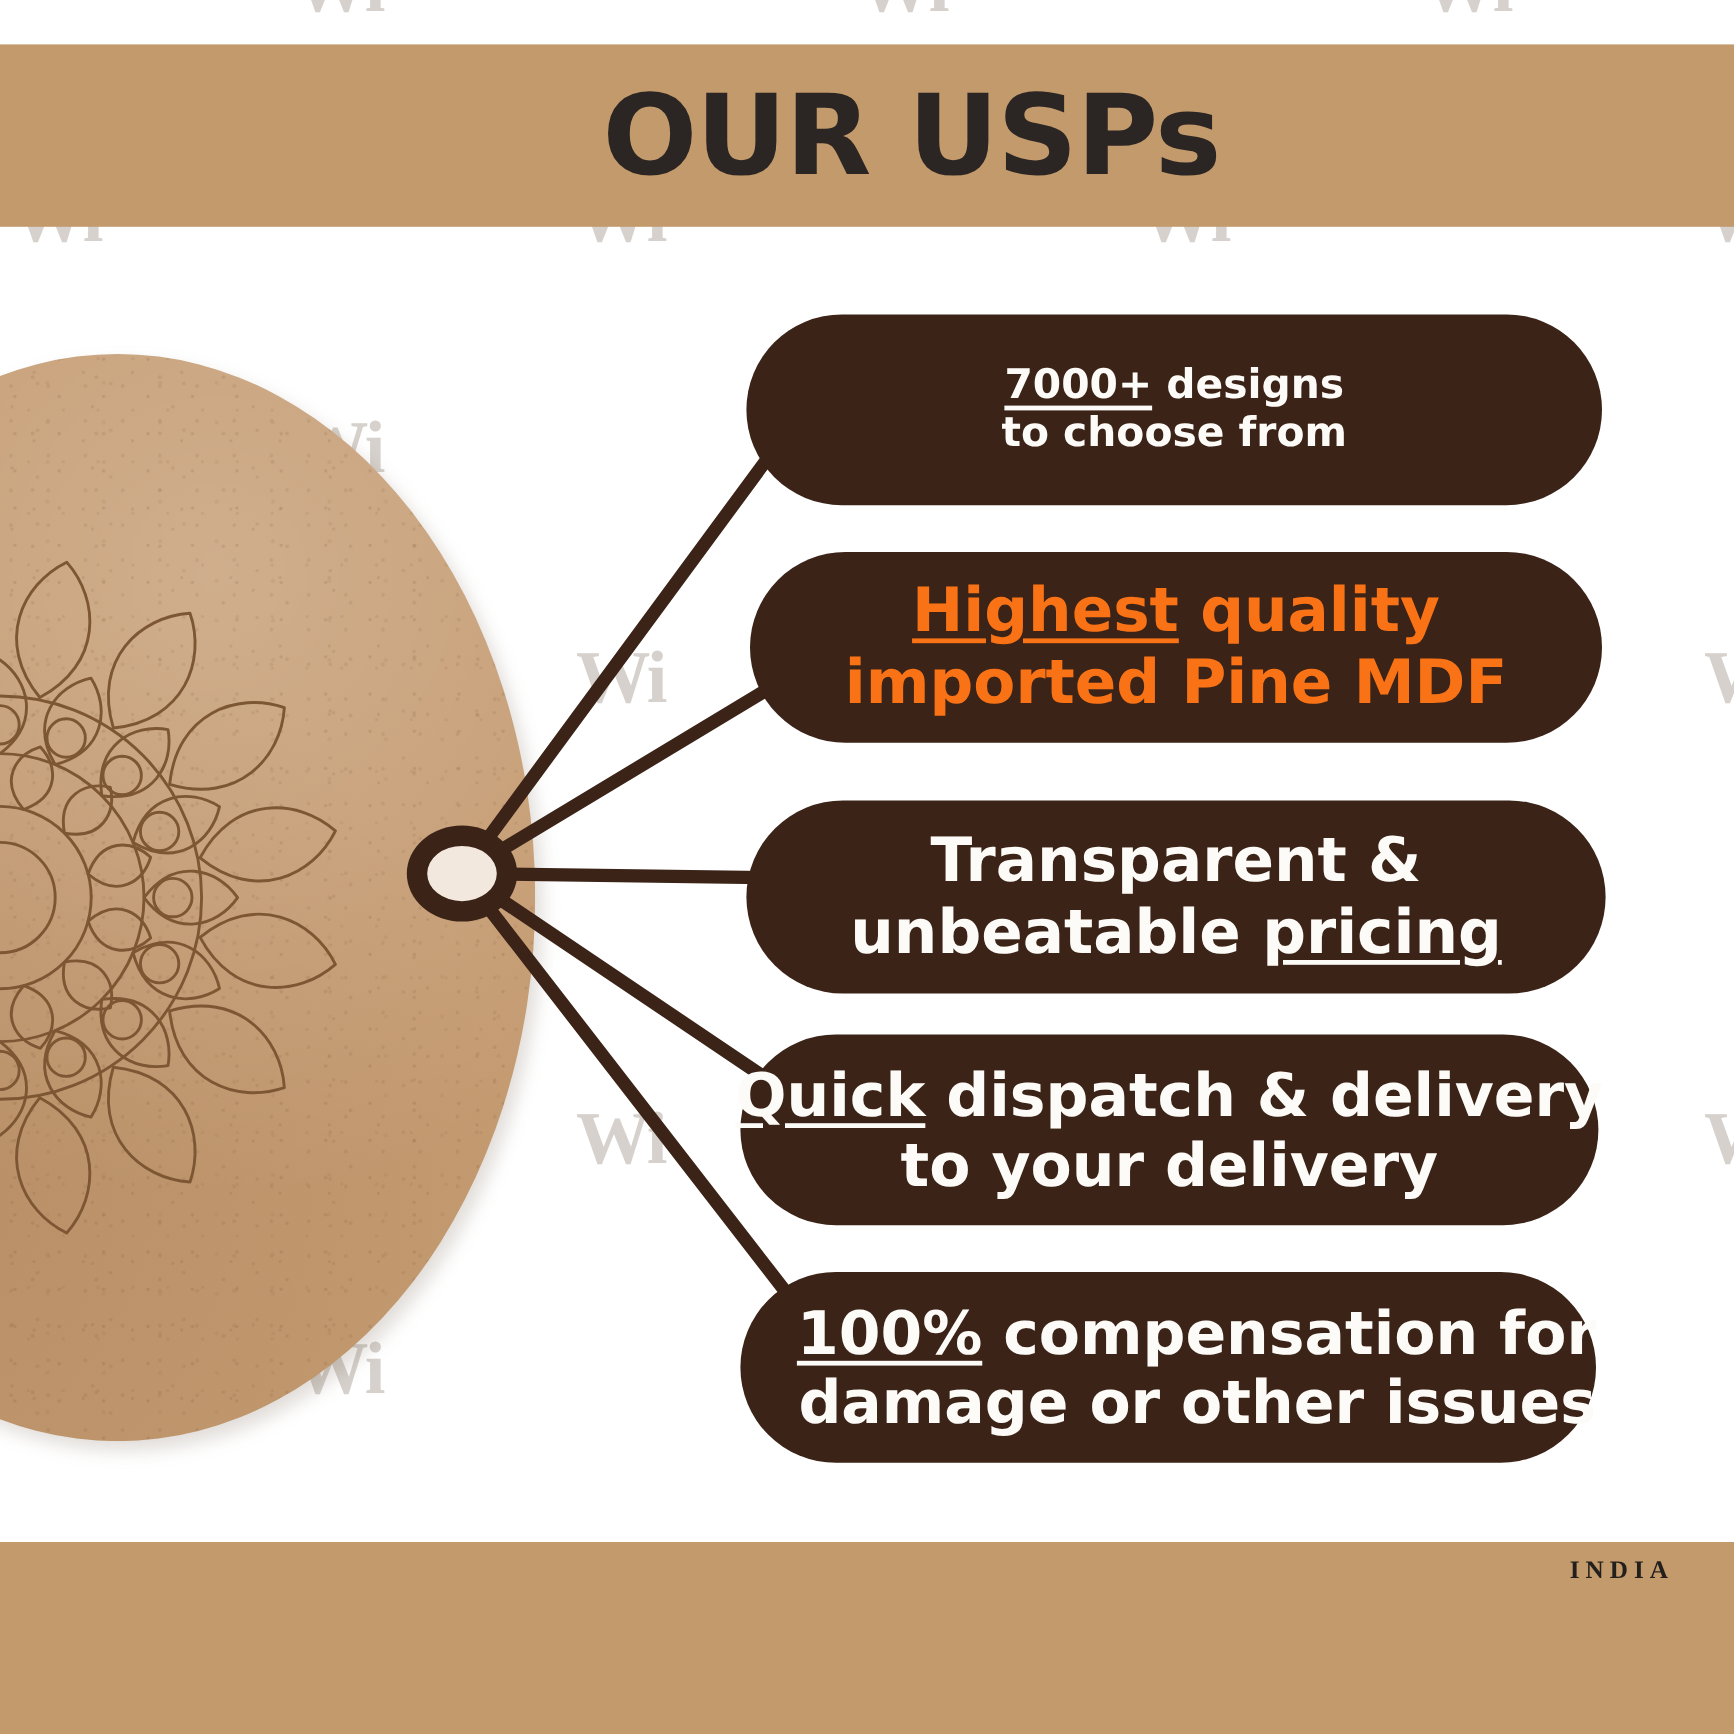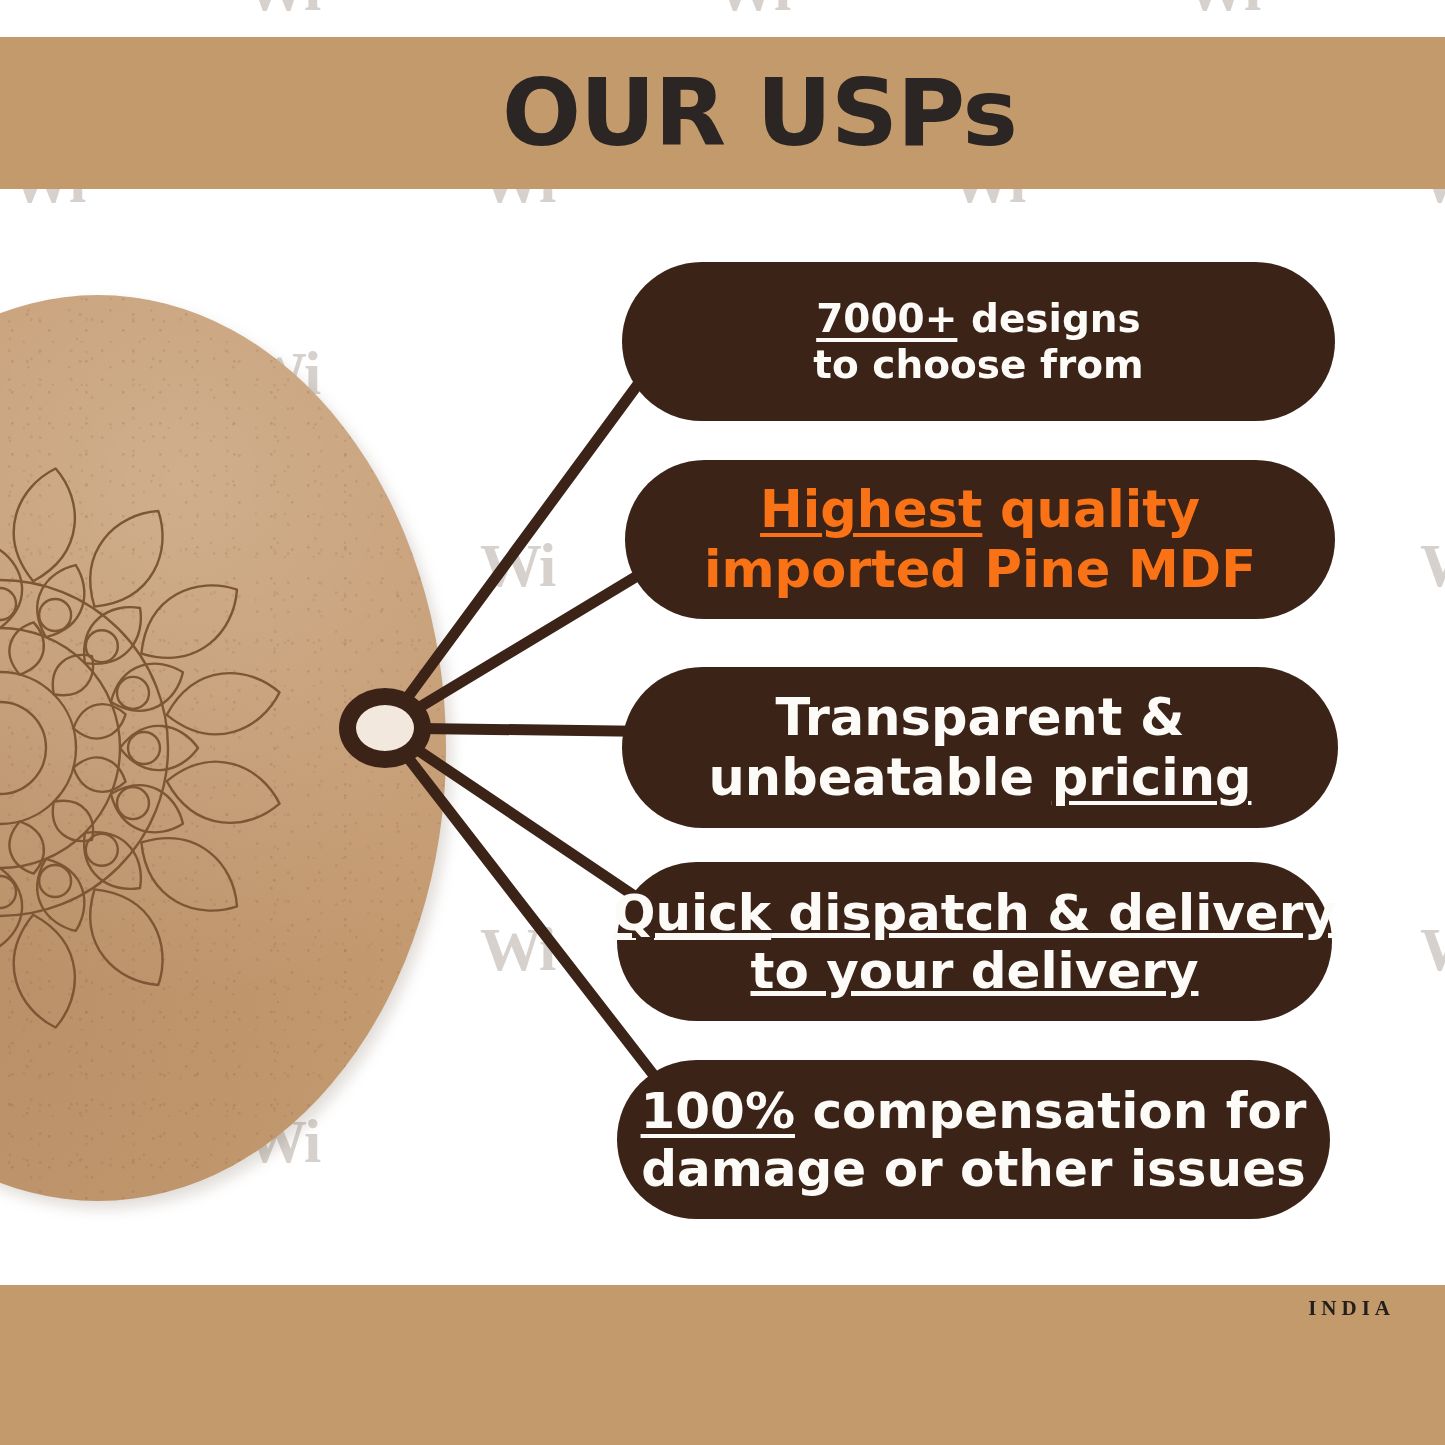--- a/index.html
+++ b/index.html
@@ -116,21 +116,21 @@
     align-items:center;justify-content:center;
     color:#fdfbf7;
     text-align:center;
     font-family:"DejaVu Sans", sans-serif;
     font-weight:700;
     box-sizing:border-box;
   }
   .pill .ln{display:block;white-space:nowrap;line-height:1.16;}
   .pill u{text-decoration-line:underline;text-decoration-thickness:4px;text-underline-offset:6px;}
 
-  #pill-0{left:622px;top:262px;width:713px;height:159px;font-size:39px;}
+  #pill-0{left:622px;top:262px;width:713px;height:159px;font-size:34px;}
   #pill-1{left:625px;top:460px;width:710px;height:159px;font-size:51px;}
   #pill-2{left:622px;top:655px;width:716px;height:161px;font-size:51px;}
   #pill-3{left:617px;top:862px;width:715px;height:159px;font-size:50px;}
   #pill-4{left:617px;top:1060px;width:713px;height:159px;font-size:50px;}
 </style>
 </head>
 <body>
 
 <div id="stage">
 
@@ -276,26 +276,26 @@
   <div class="pill" id="pill-1" style="background: rgb(59, 35, 23); color: #f97316;">
     <span class="ln"><u>Highest</u><span> quality</span></span>
     <span class="ln">imported Pine MDF</span>
   </div>
 
   <div class="pill" id="pill-2" style="background: rgb(59, 35, 23); color: rgb(253, 251, 247); margin-top: 12px;">
     <span class="ln"><span>Transparent &amp;</span></span>
     <span class="ln"><span>unbeatable </span><u>pricing</u></span>
   </div>
 
-  <div class="pill" id="pill-3" style="background: rgb(59, 35, 23); color: rgb(253, 251, 247); text-decoration: underline;">
+  <div class="pill" id="pill-3" style="background: rgb(59, 35, 23); color: rgb(253, 251, 247);">
     <span class="ln"><u>Quick</u><span> dispatch &amp; delivery</span></span>
     <span class="ln">to your delivery</span>
   </div>
 
-  <div class="pill" id="pill-4" style="background: rgb(59, 35, 23); color: rgb(253, 251, 247);">
+  <div class="pill" id="pill-4" style="background: rgb(59, 35, 23); color: rgb(253, 251, 247); align-items: flex-end;">
     <span class="ln"><u>100%</u><span> compensation for</span></span>
     <span class="ln">damage or other issues</span>
   </div>
 
   <div class="band" id="bottom-band" style="background: rgb(195, 154, 107);"></div>
   <div id="footer-logo">
     <span id="logo-sub" style="color: rgb(35, 31, 28);">INDIA</span>
   </div>
 
 </div>

